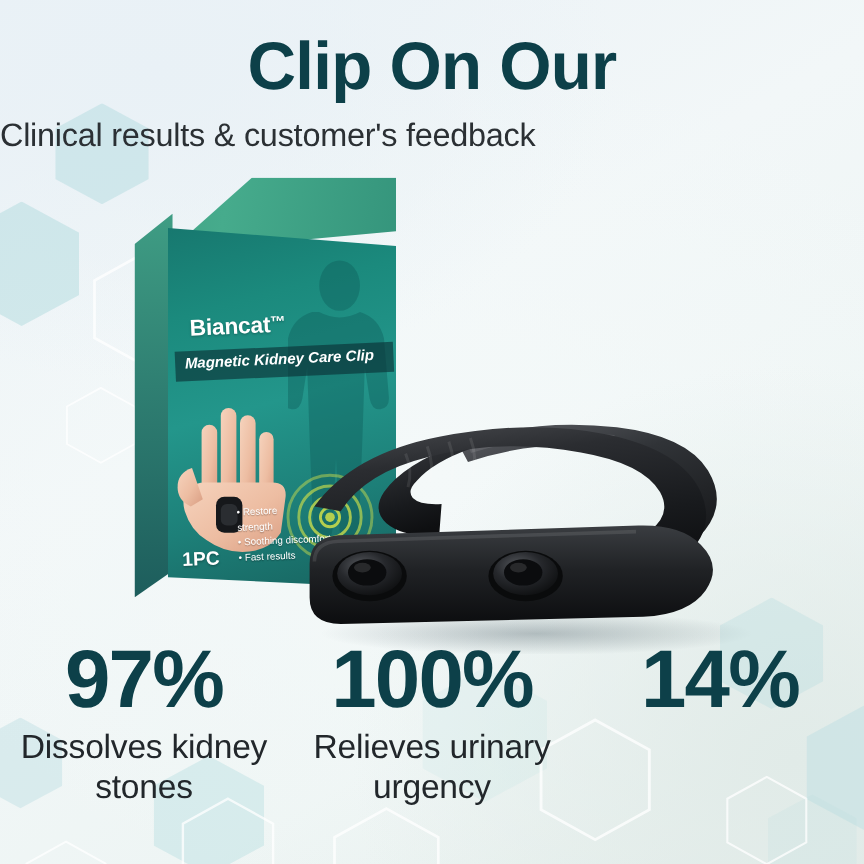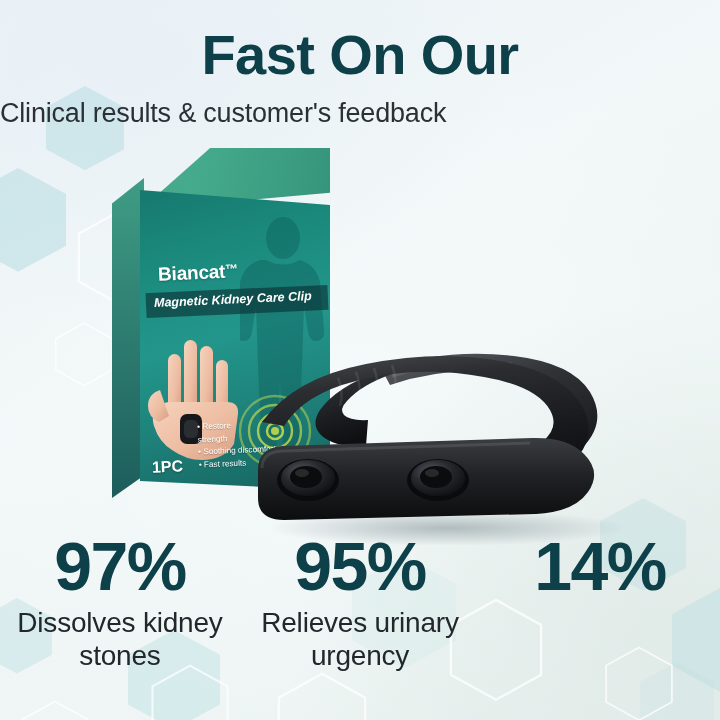--- a/index.html
+++ b/index.html
@@ -259,21 +259,21 @@
           <polygon points="50,2 97,28 97,80 50,106 3,80 3,28" fill="none" stroke="#ffffff" stroke-opacity="0.75" stroke-width="2.5"></polygon>
         </svg>
       </div>
       <div class="hexring" style="left: 20px; top: 700px; width: 70px; height: 75.6px;">
         <svg viewBox="0 0 100 108" xmlns="http://www.w3.org/2000/svg">
           <polygon points="50,2 97,28 97,80 50,106 3,80 3,28" fill="none" stroke="#ffffff" stroke-opacity="0.75" stroke-width="2.5"></polygon>
         </svg>
       </div>
     </div>
 
-  <div class="headline">Fast On Our</div>
+  <div class="headline">Clip On Our</div>
 
   <div class="subheadline">Clinical results &amp; customer's feedback</div>
 
   <div class="boxwrap">
 
     <div class="box-top"></div>
     <div class="box-side"></div>
 
     <div class="box-front">
 
@@ -408,21 +408,21 @@
   </div>
 
   <div class="stats">
 
     <div class="stat">
       <div class="num">97%</div>
       <div class="lbl">Dissolves kidney stones</div>
     </div>
 
     <div class="stat">
-      <div class="num">95%</div>
+      <div class="num">100%</div>
       <div class="lbl">Relieves urinary urgency</div>
     </div>
 
     <div class="stat">
       <div class="num">14%</div>
     </div>
 
   </div>
 
 </div>

